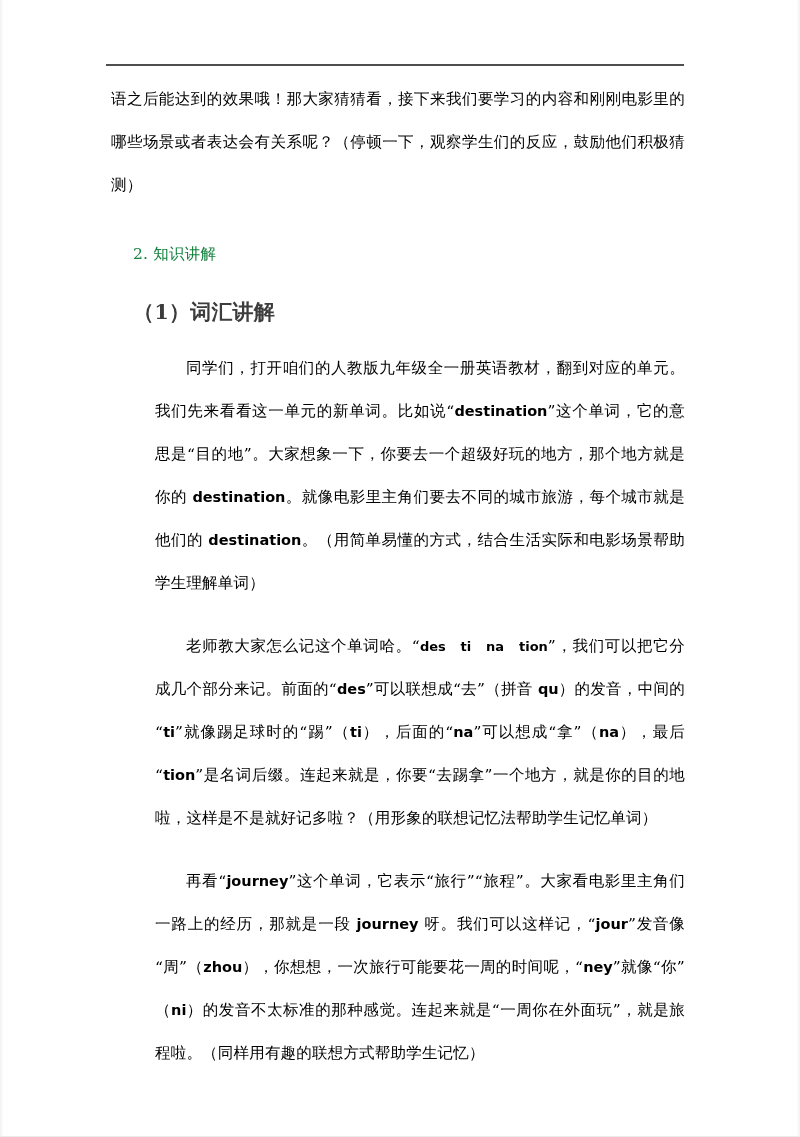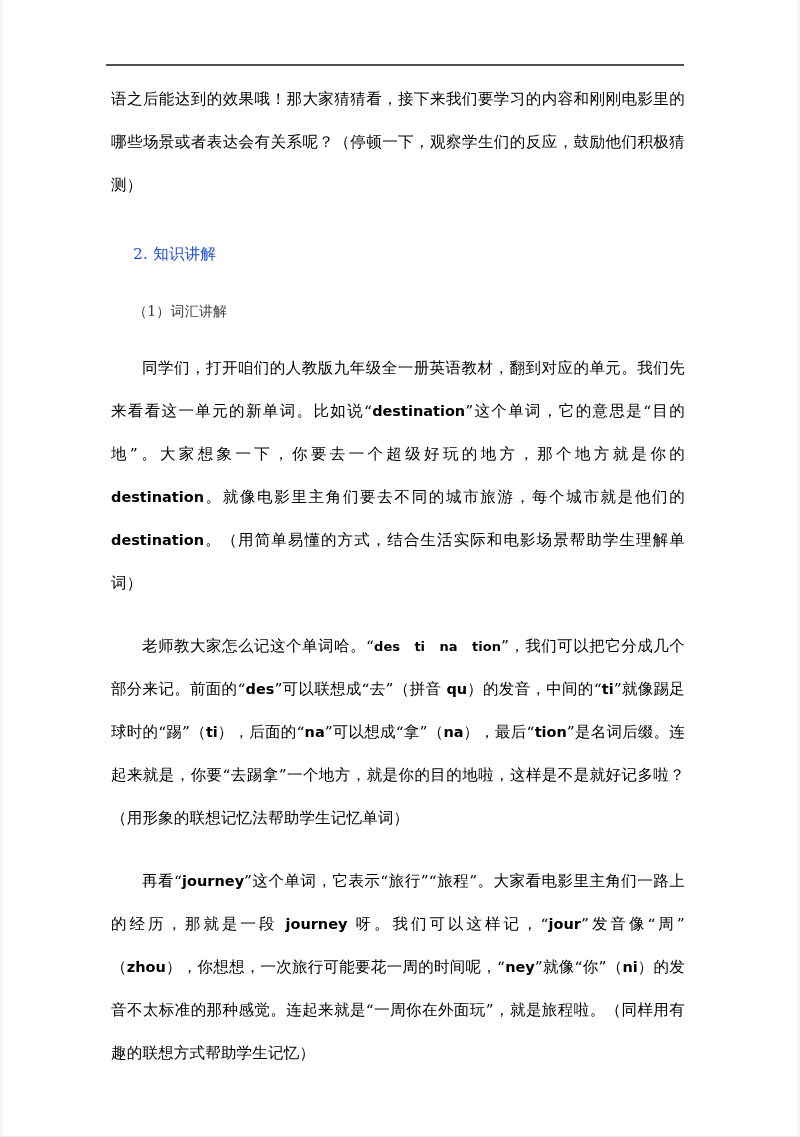--- a/index.html
+++ b/index.html
@@ -83,42 +83,43 @@
     color: #000000;
     text-align: justify;
     text-justify: inter-ideograph;
     margin: 0 0 6px 0;
     letter-spacing: 0.2px;
     font-weight: 500;
   }
 
   .para.indent {
     text-indent: 2em;
+    margin-left: 44px;
   }
 
   .heading-num {
     font-family: "DejaVu Serif", "Liberation Serif", serif;
     font-size: 15.5px;
     line-height: 43px;
-    color: #1d4ed8;
+    color: #15803d;
     margin: 0;
     padding-left: 22px;
     letter-spacing: 0.2px;
     font-weight: 500;
   }
 
   .heading-sub {
     font-family: "DejaVu Serif", "Liberation Serif", serif;
-    font-size: 14px;
+    font-size: 21px;
     line-height: 43px;
     color: #3c3c3c;
     margin: 0;
     padding-left: 22px;
     letter-spacing: 0.2px;
-    font-weight: 400;
+    font-weight: 700;
   }
 
   .spacer-sm { height: 14px; }
   .spacer-md { height: 20px; }
 
   
   .lat {
     font-family: "DejaVu Sans", "Liberation Sans", sans-serif;
     font-weight: 700;
     font-size: 14.5px;

